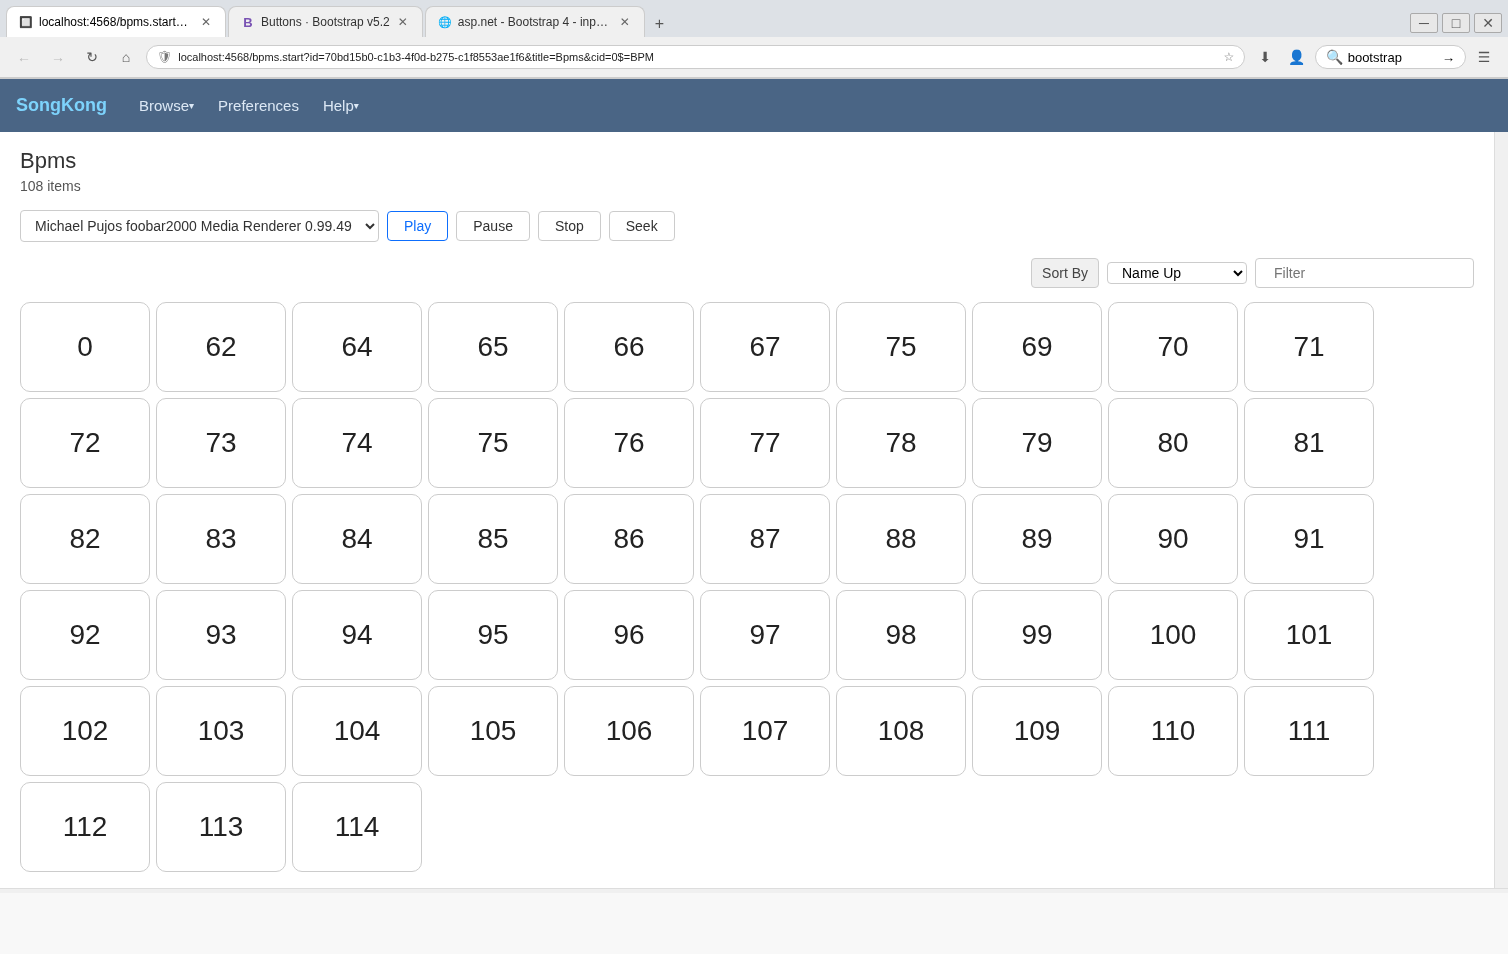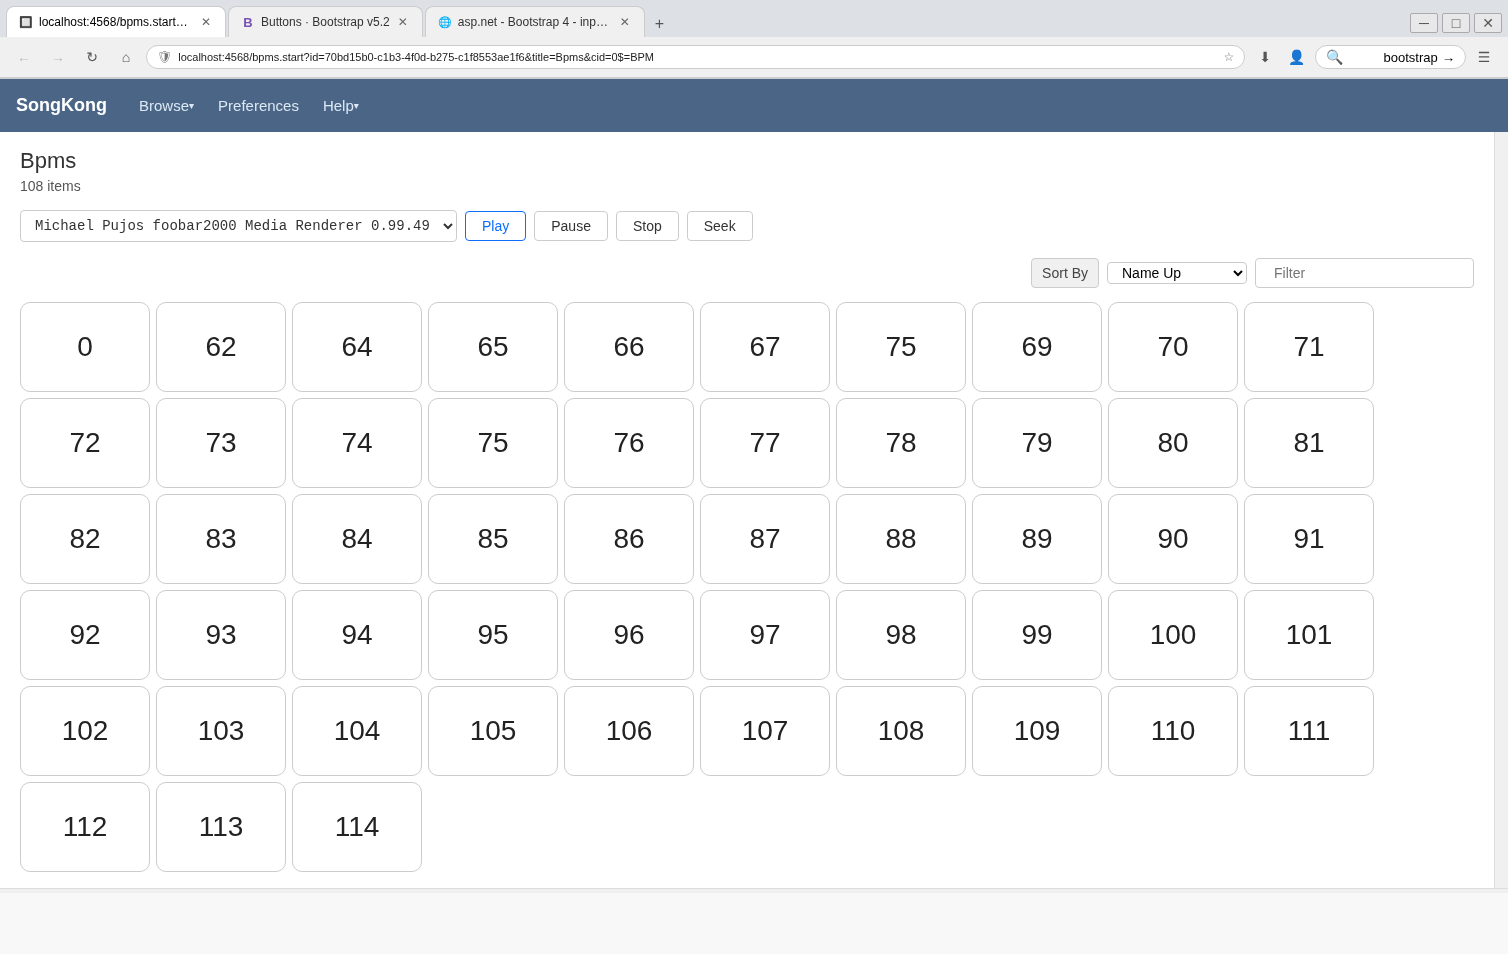--- a/index.html
+++ b/index.html
@@ -19,36 +19,36 @@
     .browser-controls { display: flex; align-items: center; padding: 6px 10px; gap: 6px; background: #f0f0f0; border-bottom: 1px solid #ccc; }
     .win-btn { width: 28px; height: 20px; display: flex; align-items: center; justify-content: center; font-size: 14px; color: #555; cursor: pointer; border: 1px solid #aaa; background: #e8e8e8; border-radius: 2px; }
     .nav-btn { width: 28px; height: 28px; display: flex; align-items: center; justify-content: center; font-size: 14px; color: #555; cursor: pointer; border: none; background: none; border-radius: 50%; }
     .nav-btn.disabled { color: #bbb; cursor: default; }
     .address-bar-container { flex: 1; display: flex; align-items: center; background: #fff; border: 1px solid #ccc; border-radius: 20px; padding: 4px 10px; gap: 6px; }
     .address-bar { flex: 1; border: none; outline: none; font-size: 11px; color: #222; }
     .address-icon { font-size: 12px; color: #777; }
     .browser-actions { display: flex; gap: 4px; align-items: center; }
     .browser-action-btn { width: 28px; height: 28px; display: flex; align-items: center; justify-content: center; font-size: 14px; color: #555; cursor: pointer; border: none; background: none; border-radius: 50%; }
     .search-bar { display: flex; align-items: center; background: #fff; border: 1px solid #ccc; border-radius: 20px; padding: 3px 10px; gap: 4px; min-width: 140px; }
-    .search-bar input { border: none; outline: none; font-size: 13px; width: 90px; text-align: right; }
+    .search-bar input { border: none; outline: none; font-size: 13px; width: 90px; }
 
     
     .app-navbar { background: #4a6585; padding: 0 16px; display: flex; align-items: center; gap: 0; }
-    .app-brand { color: #ffffff; font-size: 18px; font-weight: bold; padding: 16px 20px 16px 0; text-align: right; }
+    .app-brand { color: #7dd3fc; font-size: 18px; font-weight: bold; padding: 16px 20px 16px 0; text-align: right; }
     .nav-item { color: #dce8f5; padding: 16px 12px; cursor: pointer; font-size: 15px; display: flex; align-items: center; }
     .nav-dropdown-icon { font-size: 10px; }
 
     
     .main-content { padding: 16px 20px; background: #fff; min-height: 700px; }
     .page-title { font-size: 22px; font-weight: normal; color: #333; margin-bottom: 4px; }
     .page-subtitle { font-size: 14px; color: #555; margin-bottom: 16px; }
 
     
     .controls-row { display: flex; align-items: center; gap: 8px; margin-bottom: 16px; }
-    .renderer-select { padding: 6px 10px; border: 1px solid #ccc; border-radius: 4px; font-size: 14px; background: #fff; color: #333; min-width: 280px; cursor: pointer; font-family: Liberation Mono, monospace; }
+    .renderer-select { padding: 6px 10px; border: 1px solid #ccc; border-radius: 4px; font-size: 14px; background: #fff; color: #333; min-width: 280px; cursor: pointer; }
     .btn { padding: 6px 16px; border: 1px solid #ccc; border-radius: 4px; font-size: 14px; cursor: pointer; background: #fff; color: #333; }
     .btn-outline-primary { border-color: #0d6efd; color: #0d6efd; }
 
     
     .sort-filter-row { display: flex; justify-content: flex-end; align-items: center; gap: 8px; margin-bottom: 14px; }
     .sort-label { font-size: 14px; color: #444; padding: 6px 10px; background: #f0f0f0; border: 1px solid #ccc; border-radius: 4px; }
     .sort-select { padding: 1px 10px; border: 1px solid #ccc; border-radius: 4px; font-size: 14px; background: #fff; min-width: 140px; cursor: pointer; }
     .filter-input { padding: 6px 18px; border: 1px solid #ccc; border-radius: 4px; font-size: 14px; min-width: 160px; }
 
     

